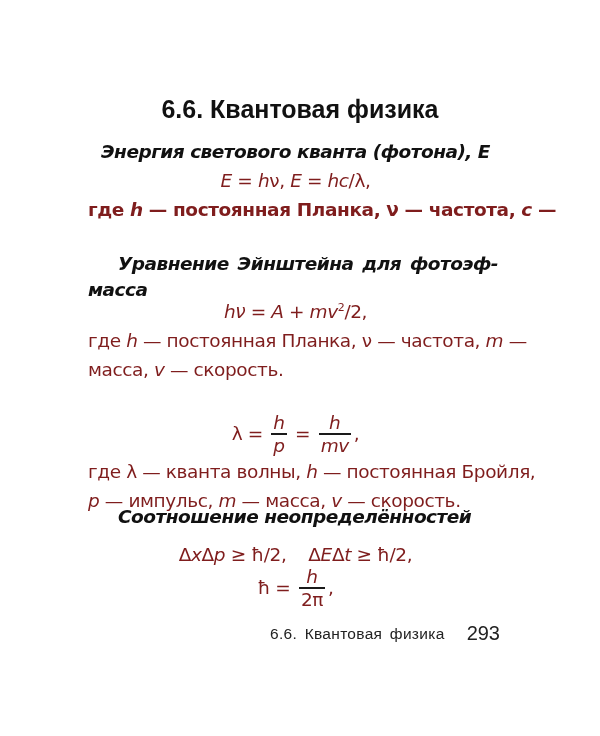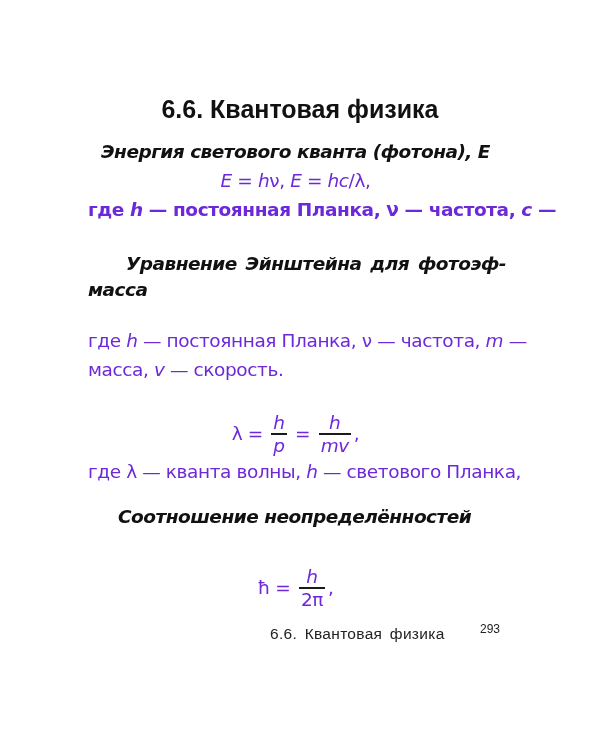--- a/index.html
+++ b/index.html
@@ -3,91 +3,98 @@
   <meta charset="utf-8">
   <style>
     html, body { margin: 0; padding: 0; background: #ffffff; }
     body { width: 600px; height: 736px; position: relative; overflow: hidden; color: #111; }
     .page { position: absolute; left: 0; top: 0; width: 600px; height: 736px; }
     .title {
       position: absolute; left: 0; width: 600px; top: 95px; text-align: center;
       font-family: "Liberation Sans", sans-serif; font-weight: bold; font-size: 25px; color: #111;
     }
     .body-text {
-      font-family: "DejaVu Sans", sans-serif; font-size: 18.5px; letter-spacing: -0.4px; color: #6d28d9;
+      font-family: "DejaVu Sans", sans-serif; font-size: 18.5px; letter-spacing: -0.4px; color: #7f1d1d;
       line-height: 29px;
     }
     .line { position: absolute; left: 88px; width: 410px; white-space: nowrap; }
     .center { left: 0; width: 591px; text-align: center; }
     .heading {
       font-family: "DejaVu Sans", sans-serif; font-weight: bold; font-style: italic;
       font-size: 18.5px; letter-spacing: -0.5px; color: #111;
     }
     .justify { text-align: justify; text-align-last: justify; }
     i { font-style: italic; }
     sup { font-size: 11px; vertical-align: 7px; line-height: 0; }
     .frac { display: inline-flex; flex-direction: column; align-items: center; vertical-align: middle; margin: 0 3px; }
     .frac .num { line-height: 20px; padding: 0 2px; }
     .frac .bar { height: 1.4px; background: #1a1a1a; align-self: stretch; }
     .frac .den { line-height: 22px; padding: 0 2px; }
     .footer {
       position: absolute; top: 622px; left: 270px; width: 230px;
       font-family: "Liberation Sans", sans-serif; color: #222;
     }
     .footer .run { font-size: 15.5px; letter-spacing: 0.3px; word-spacing: 3px; position: absolute; left: 0; top: 3px; }
-    .footer .pg { font-size: 12px; position: absolute; right: 0; top: 0; }
+    .footer .pg { font-size: 20px; position: absolute; right: 0; top: 0; }
   </style>
 </head>
 <body>
 
 <div class="page">
 
   <div class="title">6.6. Квантовая физика</div>
 
   <div class="line center heading" style="top:141px;">
     <span>Энергия светового кванта (фотона), E</span>
   </div>
   <div class="line center body-text" style="top:166px;">
     <i>E</i><span> = </span><i>h</i><span>ν, </span><i>E</i><span> = </span><i>hc</i><span>/λ,</span>
   </div>
   <div class="line body-text justify" style="top:195px;font-weight:bold;">
     <span>где </span><i>h</i><span> — постоянная Планка, ν — частота, </span><i>c</i><span> —</span>
   </div>
 
-  <div class="line heading justify" style="top:253px; left:126px; width:380px;">
+  <div class="line heading justify" style="top:253px; left:118px; width:380px;">
     <span>Уравнение Эйнштейна для фотоэф-</span>
   </div>
   <div class="line heading" style="top:279px;">
     <span>масса</span>
+  </div>
+  <div class="line center body-text" style="top:297px;">
+    <i>hν</i><span> = </span><i>A</i><span> + </span><i>mv</i><sup>2</sup><span>/2,</span>
   </div>
   <div class="line body-text justify" style="top:326px;">
     <span>где </span><i>h</i><span> — постоянная Планка, ν — частота, </span><i>m</i><span> —</span>
   </div>
   <div class="line body-text" style="top:355px;">
     <span>масса, </span><i>v</i><span> — скорость.</span>
   </div>
 
   <div class="line center body-text" style="top:412px; line-height:44px;">
     <span>λ = </span><span class="frac">
         <i class="num">h</i>
         <span class="bar"></span>
         <i class="den">p</i>
       </span><span> = </span><span class="frac">
         <i class="num">h</i>
         <span class="bar"></span>
         <i class="den">mv</i>
       </span><span>,</span>
   </div>
   <div class="line body-text justify" style="top:457px;">
-    <span>где λ — кванта волны, </span><i>h</i><span> — светового Планка,</span>
+    <span>где λ — кванта волны, </span><i>h</i><span> — постоянная Бройля,</span>
+  </div>
+  <div class="line body-text" style="top:486px;">
+    <i>p</i><span> — импульс, </span><i>m</i><span> — масса, </span><i>v</i><span> — скорость.</span>
   </div>
 
   <div class="line heading" style="top:506px; left:118px;">
     <span>Соотношение неопределённостей</span>
   </div>
+  <div class="line center body-text" style="top:540px; white-space:pre;"><span>Δ</span><i>x</i><span>Δ</span><i>p</i><span> ≥ ħ/2,    Δ</span><i>E</i><span>Δ</span><i>t</i><span> ≥ ħ/2,</span></div>
   <div class="line center body-text" style="top:566px; line-height:44px;">
     <span>ħ = </span><span class="frac">
         <i class="num">h</i>
         <span class="bar"></span>
         <span class="den">2π</span>
       </span><span>,</span>
   </div>
 
   <div class="footer">
     <span class="run">6.6. Квантовая физика</span>

